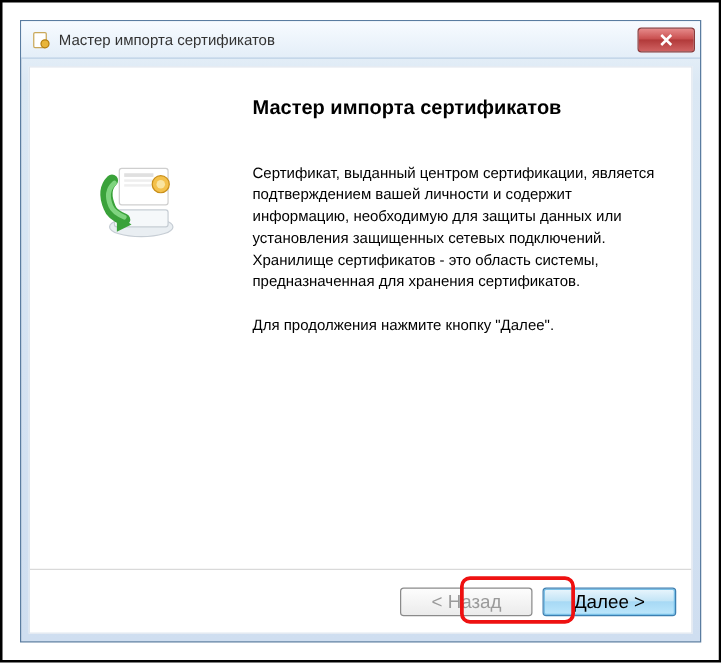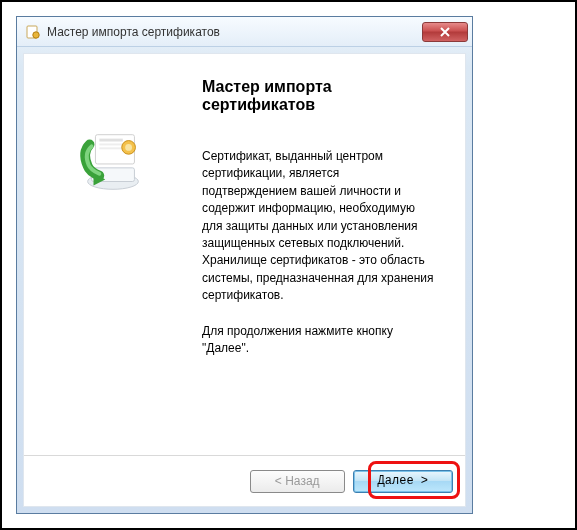--- a/index.html
+++ b/index.html
@@ -8,21 +8,21 @@
     background: #fff;
     font-family: "Segoe UI", Tahoma, sans-serif;
     font-size: 12px;
     color: #000;
     position: relative;
     border: 2px solid #000;
   }
   .outer {
     position: absolute;
     left: 14px; top: 14px;
-    width: 457px; height: 498px;
+    width: 545px; height: 498px;
     background: linear-gradient(#eef5fb, #dbe8f4 10%, #cfdef0 100%);
     border: 1px solid #5a7ca0;
     display: flex; flex-direction: column;
   }
   .titlebar {
     height: 30px;
     display: flex; align-items: center;
     padding: 0 2px 0 8px;
     background: linear-gradient(#f7fbff, #e4eef8);
     border-bottom: 1px solid #bcd0e5;
@@ -80,34 +80,33 @@
   .footer {
     height: 50px;
     display: flex;
     justify-content: flex-end;
     align-items: center;
     padding: 0 12px;
     gap: 8px;
   }
   .btn {
     min-width: 78px; height: 23px;
-    font-size: 12px;
+    font-size: 15px;
     border: 1px solid #8a8a8a;
     border-radius: 3px;
     background: linear-gradient(#fdfdfd, #ebebeb);
     padding: 0 24px;
     display:flex; align-items:center; justify-content:center;
     color:#000;
   }
   .btn.disabled { color: #9a9a9a; }
   .btn.default {
     border-color: #3c7fb1;
     background: linear-gradient(#eaf6fd, #c4e5f6 45%, #a7d9f5 50%, #bde7fc);
     box-shadow: 0 0 0 1px #7ac1e8 inset;
-    font-family: Liberation Mono, monospace;
   }
   .highlight-ring {
     position: absolute;
     border: 3px solid #e11;
     border-radius: 8px;
     pointer-events: none;
   }
   .ring-next { left: 366px; top: 459px; width: 92px; height: 38px; }
 </style>
 </head>

